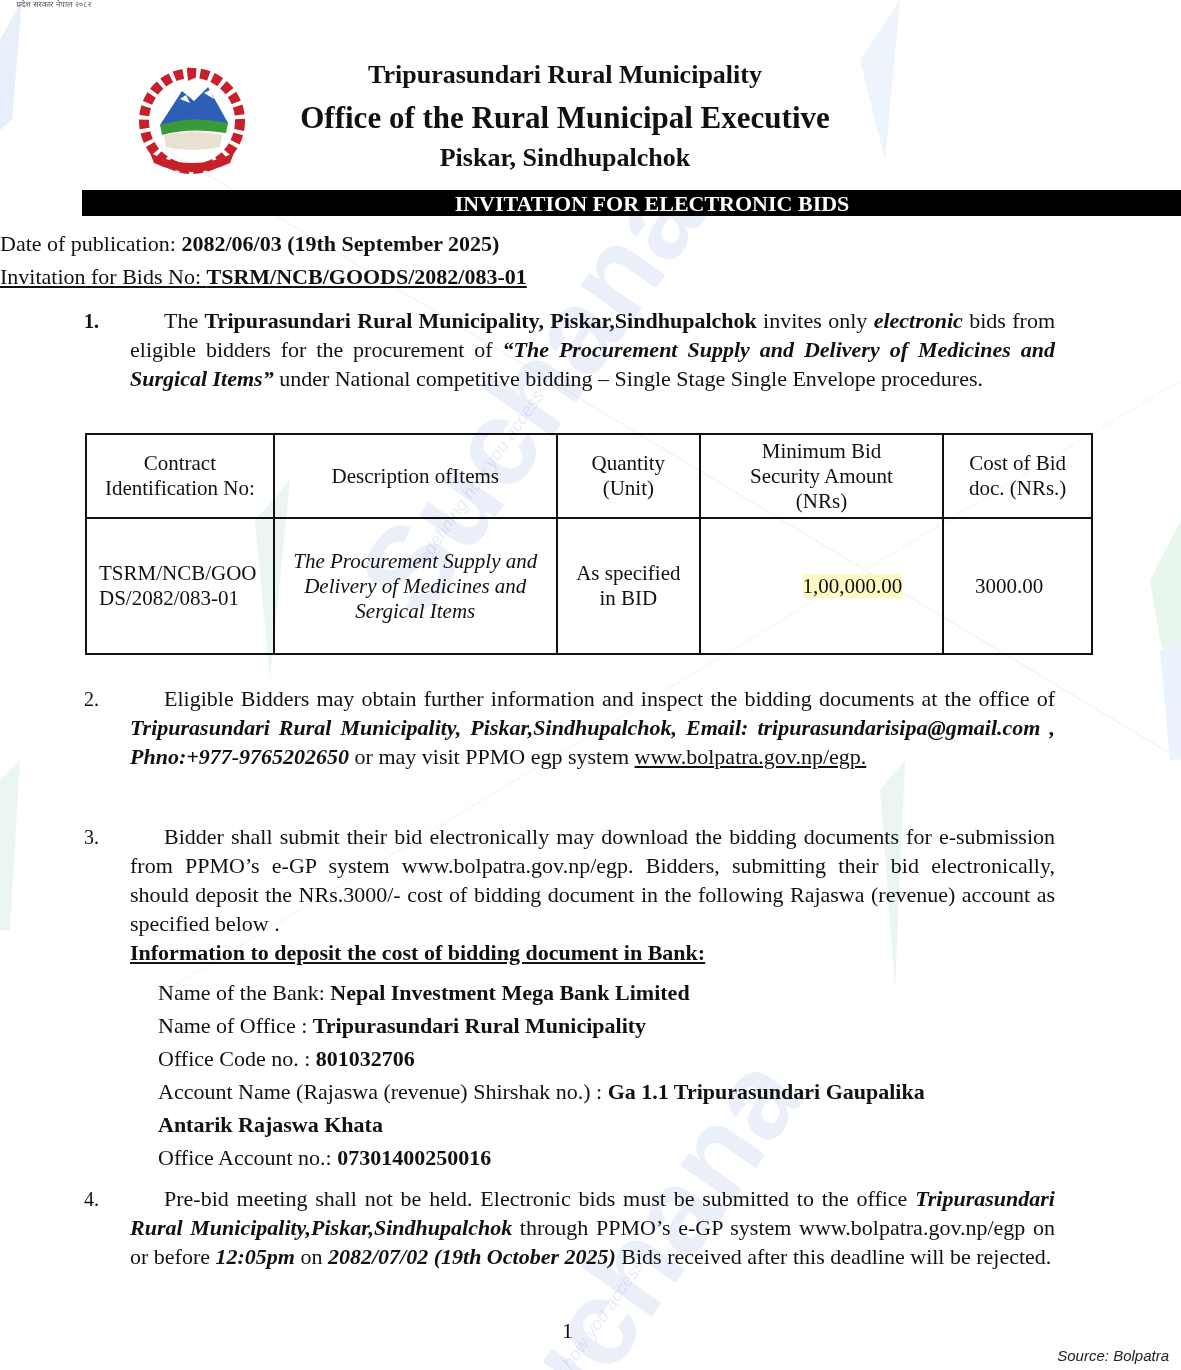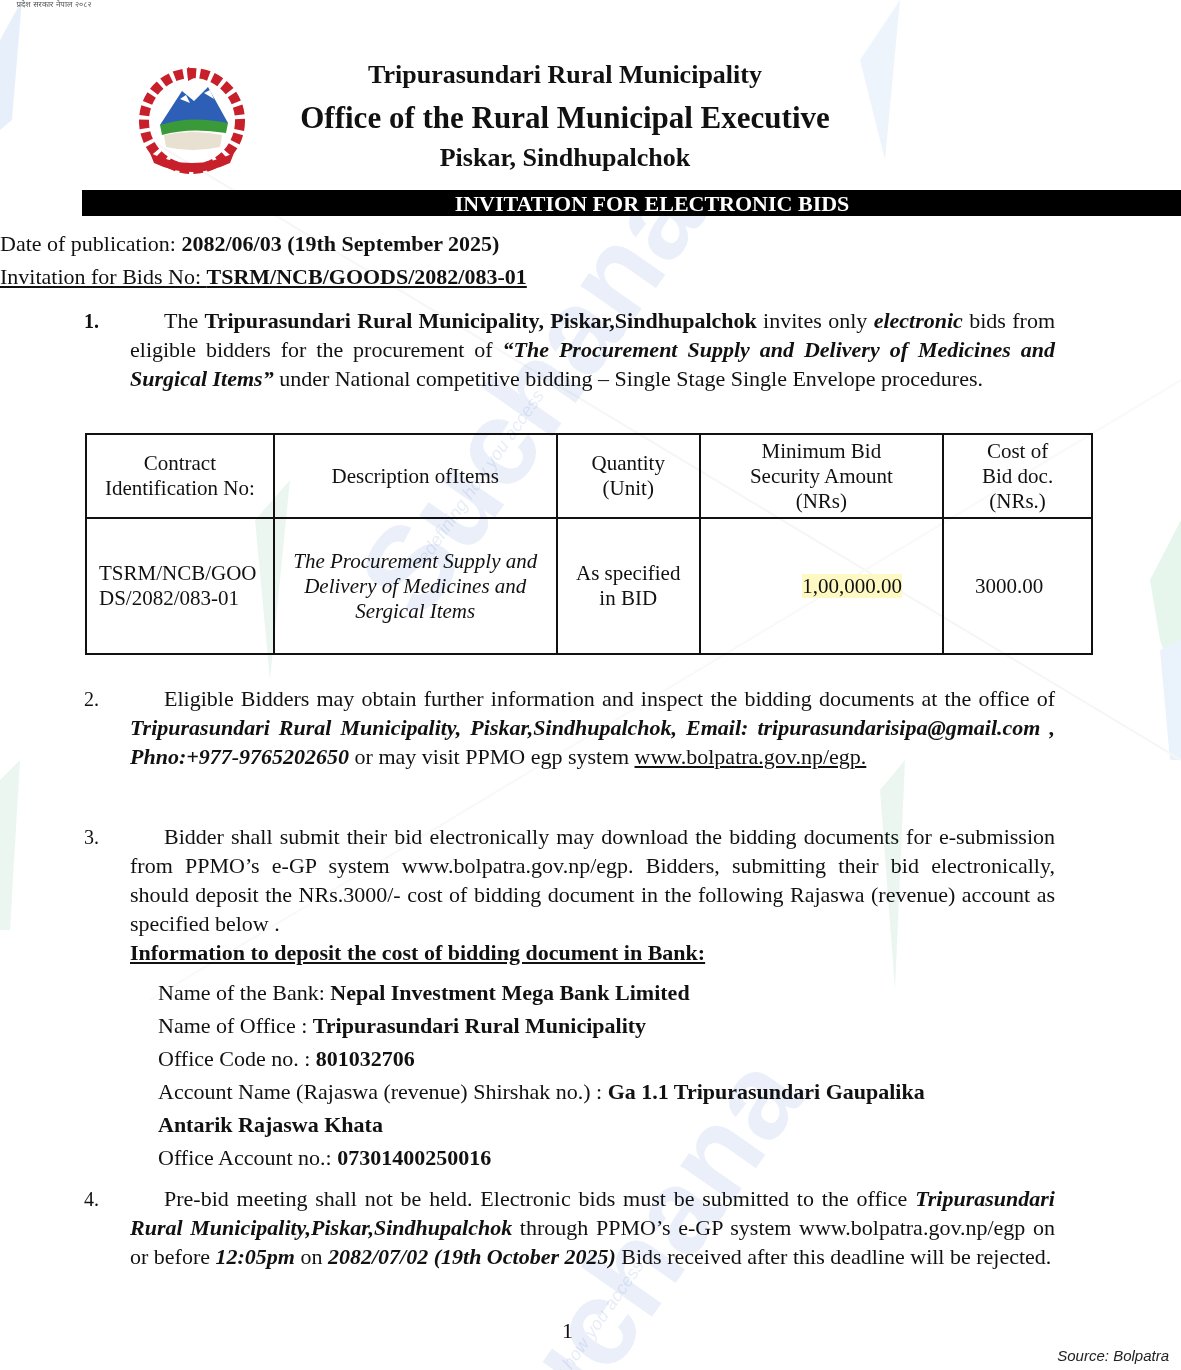--- a/index.html
+++ b/index.html
@@ -120,21 +120,21 @@
       <col style="width:143px">
       <col style="width:244px">
       <col style="width:149px">
   </colgroup>
   <tbody>
       <tr class="head">
     <th style="padding:0 6px">Contract Identification No:</th>
     <th>Description ofItems</th>
     <th style="padding:0 14px">Quantity (Unit)</th>
     <th style="padding:0 30px">Minimum Bid Security Amount (NRs)</th>
-    <th style="padding:0 32px">Cost of Bid doc. (NRs.)</th>
+    <th style="padding:0 14px">Cost of Bid doc. (NRs.)</th>
   </tr>
   <tr class="row">
     <td class="b" style="text-align:left;padding:0 8px 0 12px;word-break:break-all;font-size:21px">TSRM/NCB/GOODS/2082/083-01</td>
     <td class="b i" style="padding:0 8px">The Procurement Supply and Delivery of Medicines and Sergical Items</td>
     <td style="padding:0 18px">As specified in BID</td>
     <td style="text-align:right;padding-right:40px"><span class="hl">1,00,000.00</span></td>
     <td style="text-align:center;padding-right:18px">3000.00</td>
   </tr>
 </tbody>
   </table>

